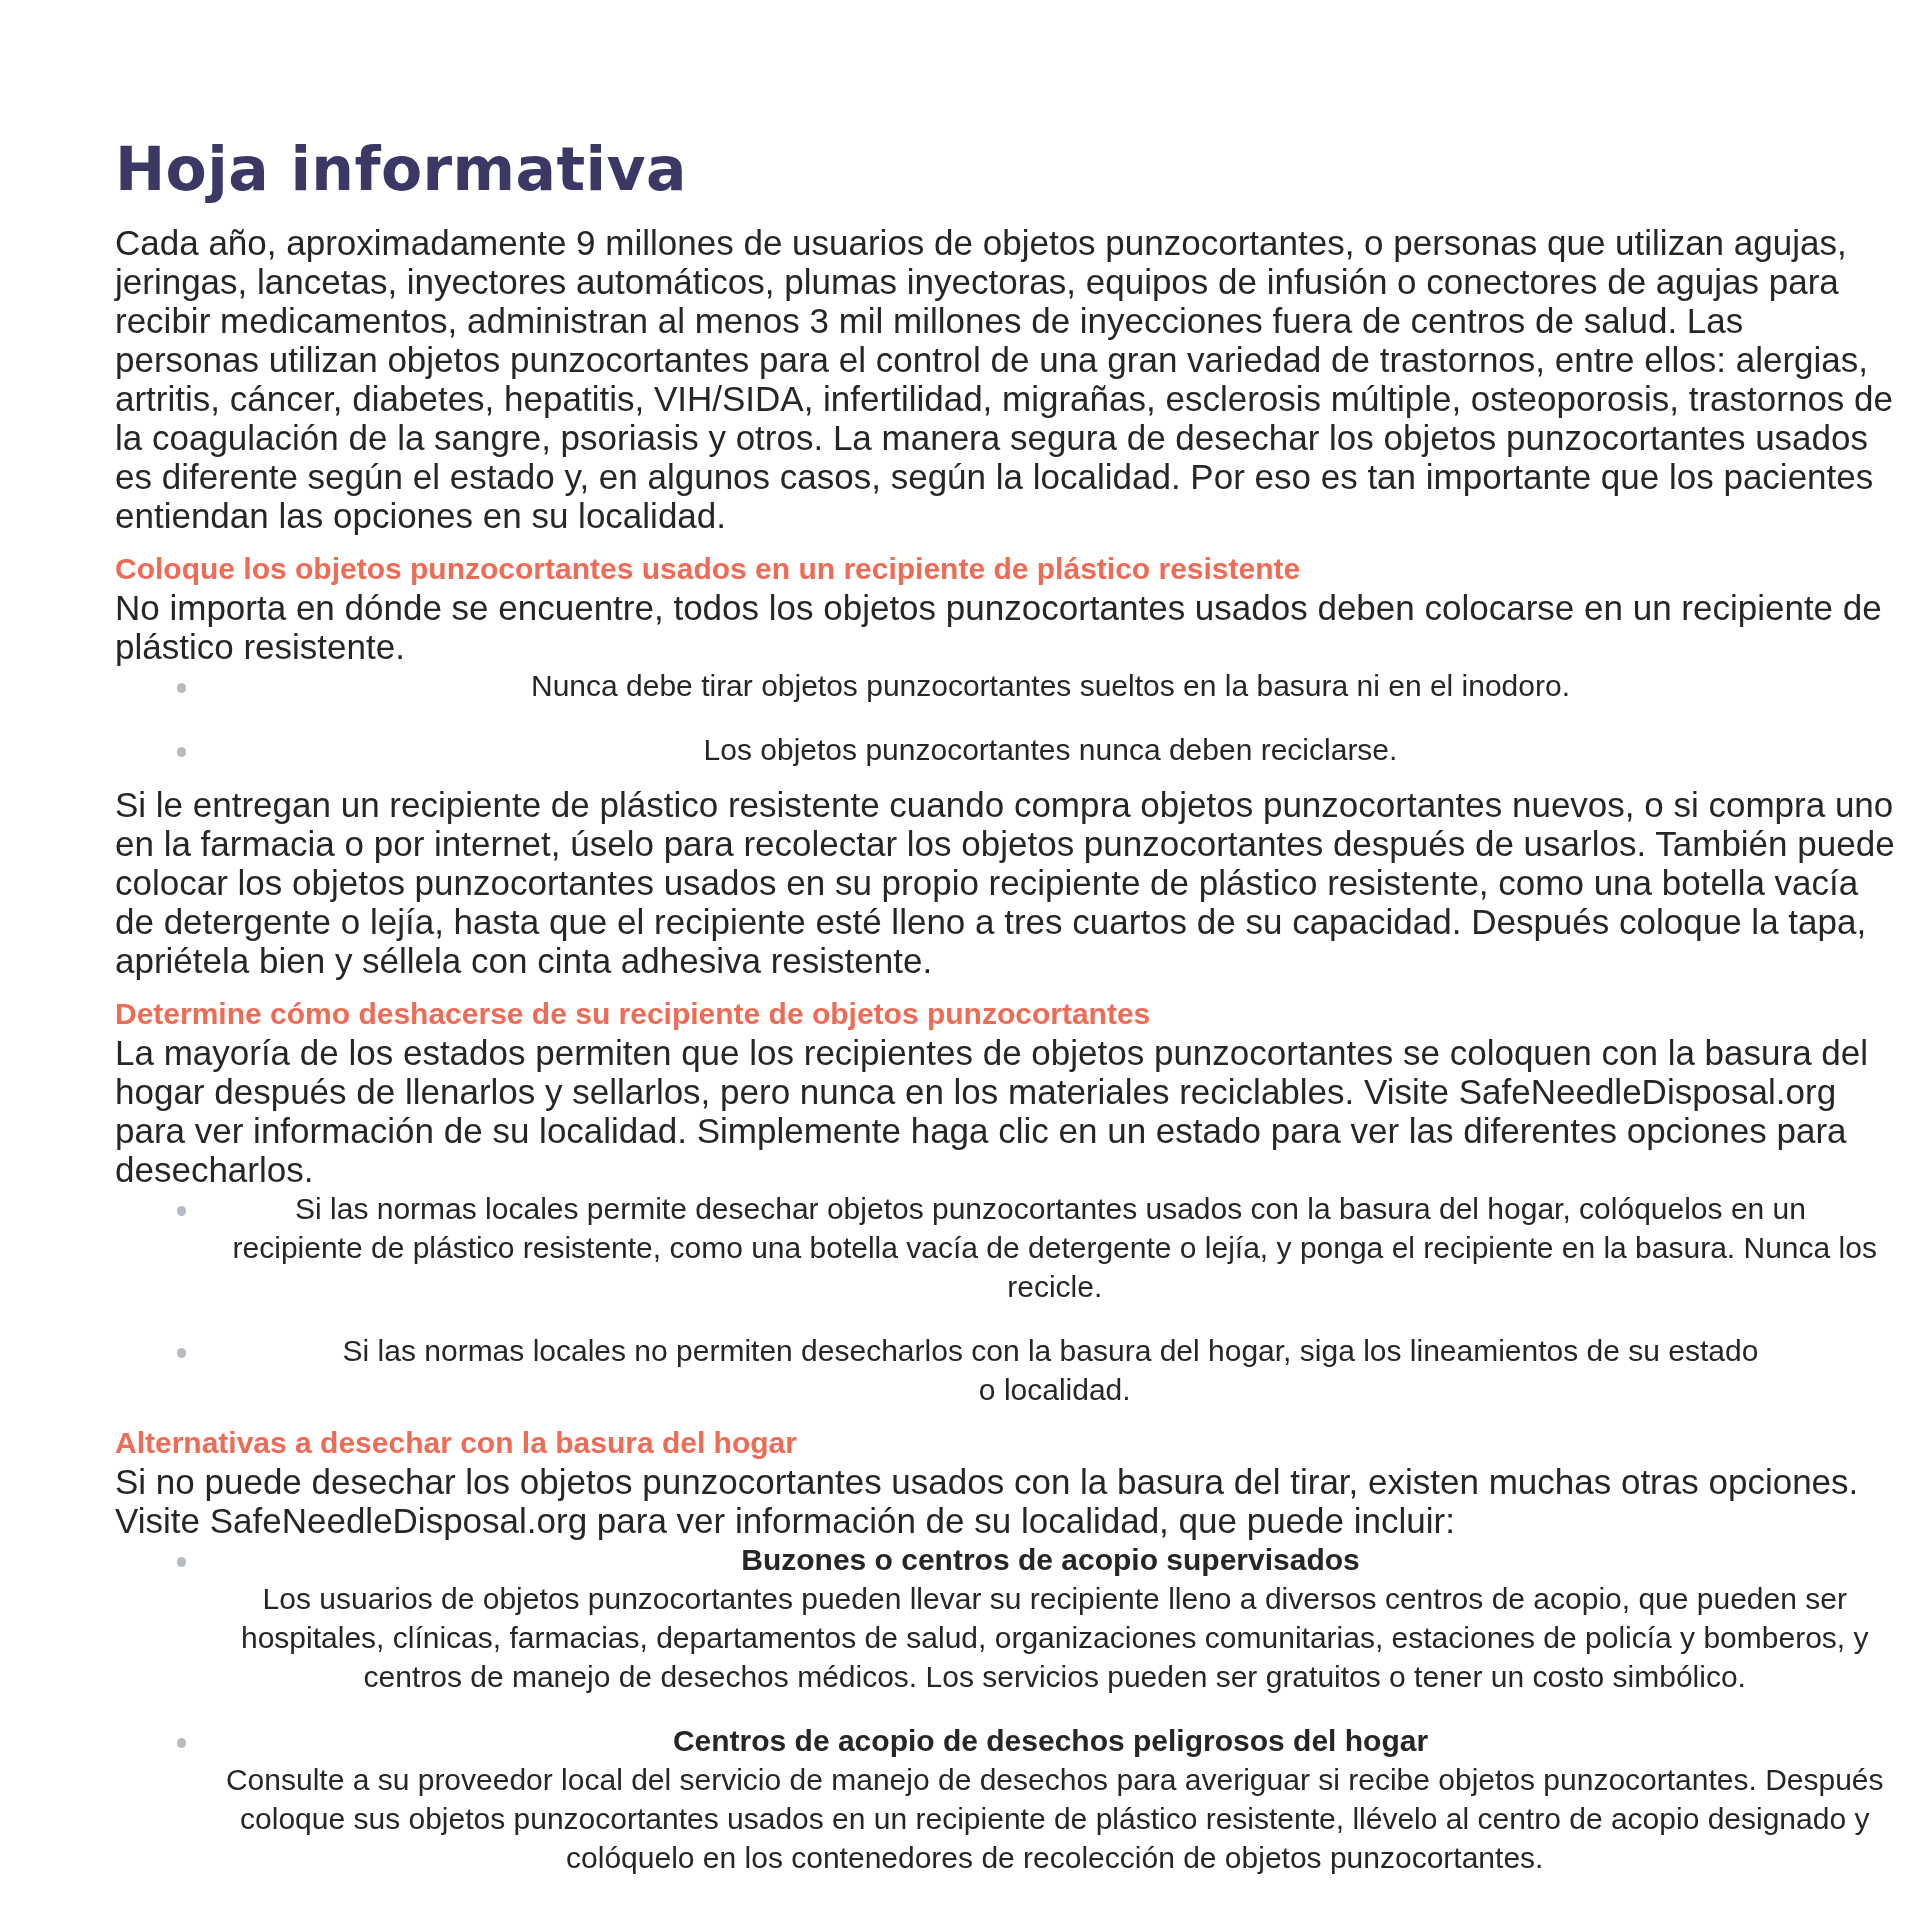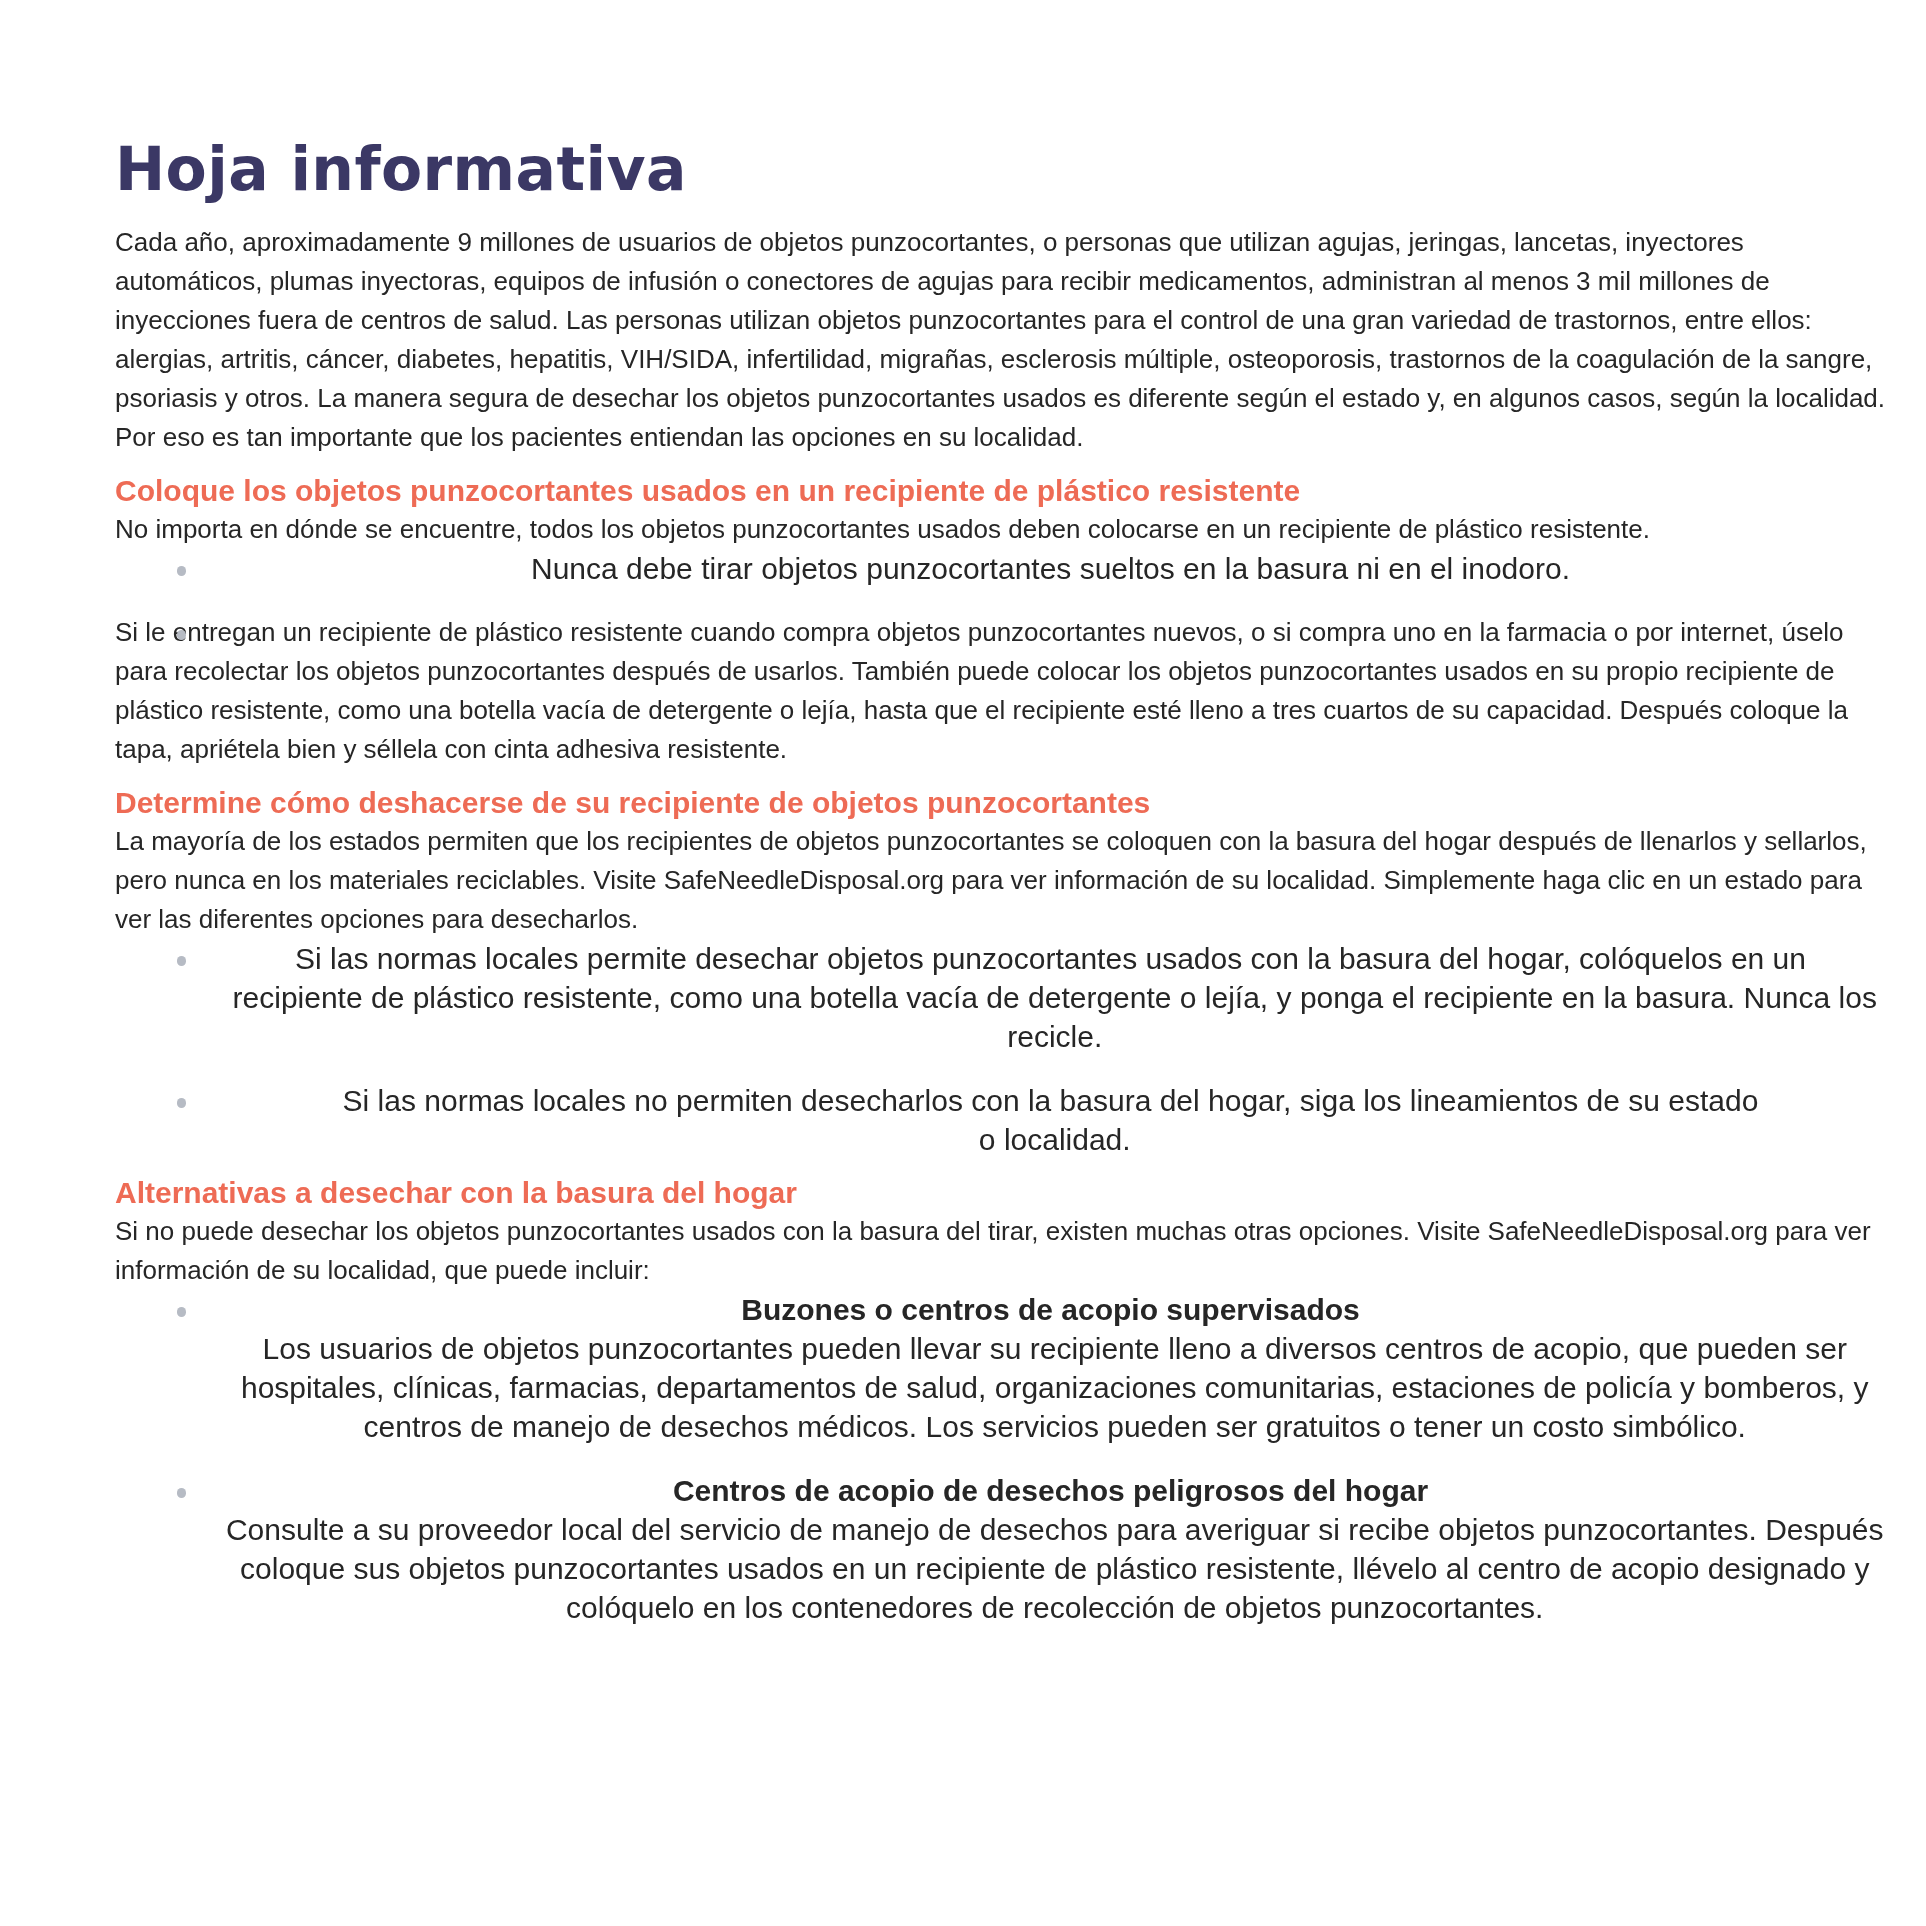--- a/index.html
+++ b/index.html
@@ -1,21 +1,21 @@
 <!DOCTYPE html>
 <html style="font-size:6.2px"><head>
 <meta charset="utf-8">
 <style>
   html, body { margin: 0; padding: 0; background: #ffffff; }
   body { width: 1965px; height: 2542px; position: relative; overflow: hidden;
          font-family: "Liberation Sans", sans-serif; color: #262626; }
   .page { position: absolute; left: 115px; top: 131px; width: 1780px; }
   .title { font-family: "DejaVu Sans", sans-serif; font-weight: bold; color: #3b3865;
            font-size: 60px; line-height: 77px; margin: 0 0 15.4px 0; letter-spacing: 0.4px; }
-  .para { font-size: 26px; line-height: 39px; margin: 0; color: #262626; }
+  .para { font-size: 35px; line-height: 39px; margin: 0; color: #262626; }
   .h2 { font-size: 30px; line-height: 39px; font-weight: bold; color: #ee6b55; margin: 0; }
   .mt-s { margin-top: 14px; }
   ul.bullets { list-style: none; margin: 0; padding: 0; }
   ul.bullets li { position: relative; padding-left: 91px; font-size: 30px; line-height: 39px; text-align: center; }
   ul.bullets li .dot { position: absolute; left: 62px; top: 17px; width: 9.2px; height: 9.2px;
                        border-radius: 50%; background: #b6bbc4; }
   ul.bullets li + li { margin-top: 25px; }
   .list1 { margin-top: 24px; }
   .list2 { margin-top: 24px; }
   .list3 { margin-top: 45px; }
@@ -28,21 +28,21 @@
 <body>
 
 <div class="page">
   <h1 class="title">Hoja informativa</h1>
   <p class="para">Cada año, aproximadamente 9 millones de usuarios de objetos punzocortantes, o personas que utilizan agujas, jeringas, lancetas, inyectores automáticos, plumas inyectoras, equipos de infusión o conectores de agujas para recibir medicamentos, administran al menos 3 mil millones de inyecciones fuera de centros de salud. Las personas utilizan objetos punzocortantes para el control de una gran variedad de trastornos, entre ellos: alergias, artritis, cáncer, diabetes, hepatitis, VIH/SIDA, infertilidad, migrañas, esclerosis múltiple, osteoporosis, trastornos de la coagulación de la sangre, psoriasis y otros. La manera segura de desechar los objetos punzocortantes usados es diferente según el estado y, en algunos casos, según la localidad. Por eso es tan importante que los pacientes entiendan las opciones en su localidad.</p>
 
   <h2 class="h2 mt-s">Coloque los objetos punzocortantes usados en un recipiente de plástico resistente</h2>
   <p class="para">No importa en dónde se encuentre, todos los objetos punzocortantes usados deben colocarse en un recipiente de plástico resistente.</p>
   <ul class="bullets list1">
     <li><span class="dot"></span><span>Nunca debe tirar objetos punzocortantes sueltos en la basura ni en el inodoro.</span></li>
-    <li><span class="dot"></span></li>
+    <li><span class="dot"></span><span>Los objetos punzocortantes nunca deben reciclarse.</span></li>
   </ul>
   <p class="para after-list">Si le entregan un recipiente de plástico resistente cuando compra objetos punzocortantes nuevos, o si compra uno en la farmacia o por internet, úselo para recolectar los objetos punzocortantes después de usarlos. También puede colocar los objetos punzocortantes usados en su propio recipiente de plástico resistente, como una botella vacía de detergente o lejía, hasta que el recipiente esté lleno a tres cuartos de su capacidad. Después coloque la tapa, apriétela bien y séllela con cinta adhesiva resistente.</p>
 
   <h2 class="h2 mt-s">Determine cómo deshacerse de su recipiente de objetos punzocortantes</h2>
   <p class="para">La mayoría de los estados permiten que los recipientes de objetos punzocortantes se coloquen con la basura del hogar después de llenarlos y sellarlos, pero nunca en los materiales reciclables. Visite SafeNeedleDisposal.org para ver información de su localidad. Simplemente haga clic en un estado para ver las diferentes opciones para desecharlos.</p>
   <ul class="bullets list2">
     <li><span class="dot"></span><span>Si las normas locales permite desechar objetos punzocortantes usados con la basura del hogar, colóquelos en un</span><span class="hang">recipiente de plástico resistente, como una botella vacía de detergente o lejía, y ponga el recipiente en la basura. Nunca los recicle.</span></li>
     <li><span class="dot"></span><span>Si las normas locales no permiten desecharlos con la basura del hogar, siga los lineamientos de su estado</span><span class="hang">o localidad.</span></li>
   </ul>
 

